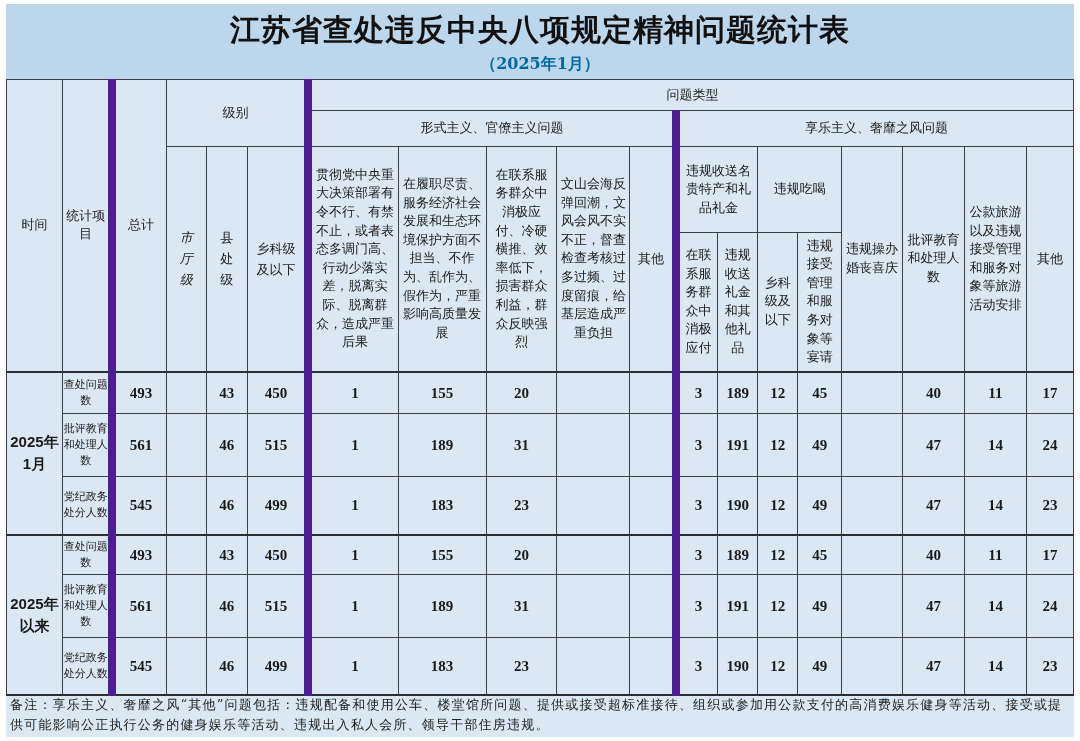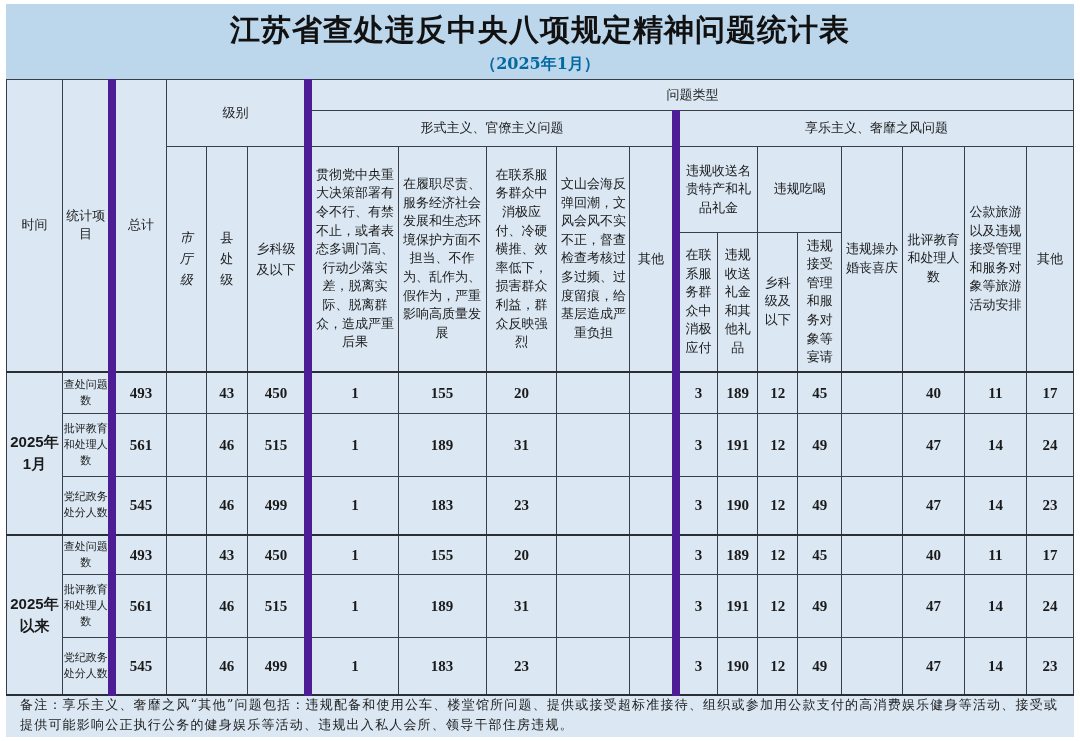--- a/index.html
+++ b/index.html
@@ -10,21 +10,21 @@
   .subtitle{position:absolute;left:0;top:50px;width:1068px;text-align:center;font-family:"DejaVu Serif","Liberation Serif",serif;font-weight:bold;font-size:16px;color:#0369a1;}
   table{position:absolute;left:0;top:75px;border-collapse:collapse;table-layout:fixed;background:#dbe8f4;}
   td{border:1px solid #3a3f47;text-align:center;vertical-align:middle;padding:0;font-size:13px;color:#1a1a1a;line-height:18.5px;}
   td.hdr{font-size:13px;}
   td.desc{font-size:13px;line-height:18.6px;padding:0 3px;}
   td.num{font-family:"Liberation Serif","DejaVu Serif",serif;font-weight:bold;font-size:15px;}
   td.item{font-size:11px;line-height:16px;}
   td.period{font-family:Liberation Sans, sans-serif;font-weight:bold;font-size:15px;line-height:22px;}
   .thick-b{border-bottom:2px solid #2a2e35;}
   .thick-l{border-left:8px solid #4c1d95;}
-  .note{position:absolute;left:0;top:689px;width:1068px;padding:2px 14px;box-sizing:border-box;font-family:"DejaVu Serif","Liberation Serif",serif;font-size:13px;line-height:20px;color:#222;letter-spacing:1.2px;}
+  .note{position:absolute;left:0;top:689px;width:1068px;padding:2px 4px;box-sizing:border-box;font-family:"DejaVu Serif","Liberation Serif",serif;font-size:13px;line-height:20px;color:#222;letter-spacing:1.2px;}
 </style>
 </head>
 <body>
 
 <div class="sheet">
   <div class="title-band">
     <div class="title">江苏省查处违反中央八项规定精神问题统计表</div>
     <div class="subtitle">（2025年1月）</div>
   </div>
 

